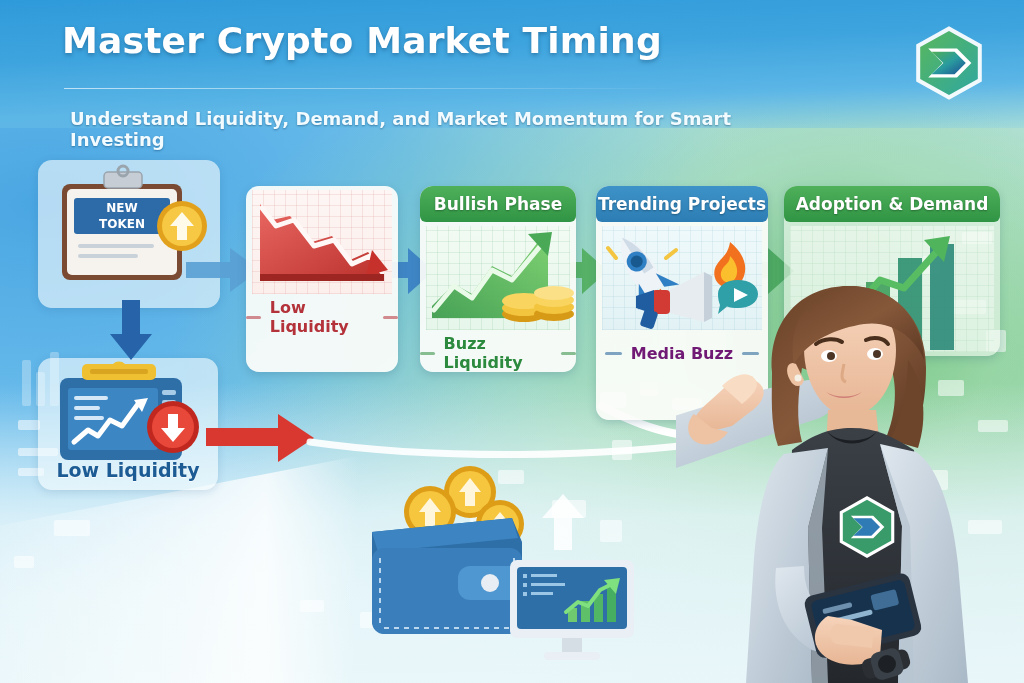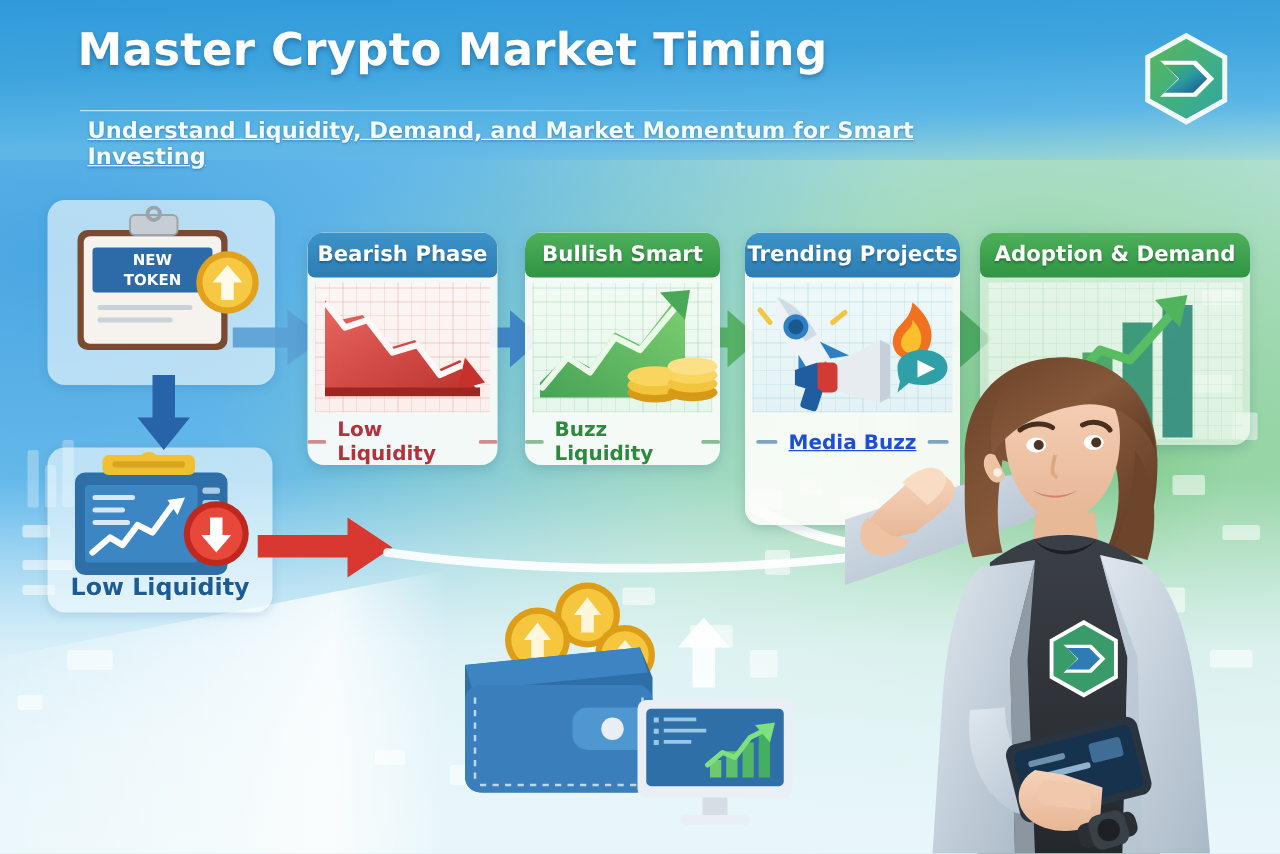--- a/index.html
+++ b/index.html
@@ -45,25 +45,24 @@
     position:absolute;left:62px;top:20px;width:800px;
     font-size:36px;font-weight:bold;color:#fff;letter-spacing:.2px;
     text-shadow:0 2px 4px rgba(20,70,110,.45);
     font-family:"DejaVu Sans",sans-serif;
   }
   .title-rule{
     position:absolute;left:64px;top:88px;width:620px;height:1px;
     background:linear-gradient(90deg,rgba(255,255,255,.65),rgba(255,255,255,0));
   }
   .subtitle{
-    position:absolute;left:70px;top:94px;width:760px;
+    position:absolute;left:70px;top:108px;width:760px;
     font-size:18px;font-weight:bold;color:#f2fbff;
     text-shadow:0 1px 2px rgba(20,70,110,.5);
     font-family:"DejaVu Sans",sans-serif;
-    text-decoration:underline;
   }
 
   
   .logo{position:absolute;left:908px;top:23px;width:82px;height:80px;}
 
   
   .card{
     position:absolute;border-radius:13px;overflow:hidden;
     background:rgba(252,253,250,.93);
     box-shadow:0 3px 9px rgba(40,90,120,.22);
@@ -77,21 +76,21 @@
   }
   .head-blue{background:linear-gradient(180deg,#3d93c8 0%,#2c7db4 100%);}
   .head-green{background:linear-gradient(180deg,#4fb05a 0%,#2f9444 100%);}
   .card-body{position:relative;height:112px;overflow:hidden;}
   .card-cap{
     height:38px;display:flex;align-items:center;justify-content:center;gap:9px;
     font-size:16px;font-weight:bold;font-family:"DejaVu Sans",sans-serif;
   }
   .cap-red{color:#b4323a;}
   .cap-green{color:#2c8a3e;}
-  .cap-blue{color:#1d4ed8;text-decoration:underline;}
+  .cap-blue{color:#701a75;}
   .dash{display:inline-block;width:17px;height:3px;border-radius:2px;opacity:.55;}
   .dash.red{background:#b4323a;} .dash.green{background:#2c8a3e;} .dash.blue{background:#1e5c96;}
 
   .grid-red{position:absolute;inset:4px 6px;background:
      repeating-linear-gradient(0deg,rgba(210,120,120,.16) 0 1px,transparent 1px 11px),
      repeating-linear-gradient(90deg,rgba(210,120,120,.16) 0 1px,transparent 1px 11px),
      linear-gradient(180deg,#fdf6f4,#fbeeeb);}
   .grid-green{position:absolute;inset:4px 6px;background:
      repeating-linear-gradient(0deg,rgba(110,180,130,.16) 0 1px,transparent 1px 11px),
      repeating-linear-gradient(90deg,rgba(110,180,130,.16) 0 1px,transparent 1px 11px),
@@ -256,21 +255,20 @@
     <path d="M0,16 L72,16 L72,2 L108,26 L72,50 L72,34 L0,34 Z" fill="#d8382f"></path>
     <path d="M104,30 C 230,48 400,46 520,28" fill="none" stroke="#ffffff" stroke-width="7" stroke-linecap="round" opacity=".9"></path>
   </svg>
 
   <svg class="arrow" style="left:596px;top:398px;" width="160" height="70">
     <path d="M6,8 C 60,38 108,44 140,34" fill="none" stroke="#ffffff" stroke-width="8" stroke-linecap="round"></path>
     <path d="M118,18 L150,32 L120,48 Z" fill="#ffffff"></path>
   </svg>
 
   <div class="card" style="left:246px;top:186px;width:152px;height:186px;">
-    <div class="card-head head-blue">Bearish Phase</div>
     <div class="card-body">
       <div class="grid-red"></div>
       <svg style="position:absolute;left:0;top:0;" width="152" height="112" viewBox="0 0 152 112">
         <defs>
             <linearGradient id="redg" x1="0" y1="0" x2="1" y2="1">
           <stop offset="0" stop-color="#e8615c"></stop>
               <stop offset="1" stop-color="#b92a25"></stop>
             </linearGradient>
           </defs>
         <path d="M14,18 L14,92 L136,92 L136,84 L122,66 L104,74 L86,50 L66,56 L44,30 L26,34 Z" fill="url(#redg)" opacity=".96"></path>
@@ -280,21 +278,21 @@
       </svg>
     </div>
     <div class="card-cap cap-red">
       <span class="dash red"></span>
       <span>Low Liquidity</span>
       <span class="dash red"></span>
     </div>
   </div>
 
   <div class="card" style="left:420px;top:186px;width:156px;height:186px;">
-    <div class="card-head head-green">Bullish Smart</div>
+    <div class="card-head head-green">Bullish Phase</div>
     <div class="card-body">
       <div class="grid-green"></div>
       <svg style="position:absolute;left:0;top:0;" width="156" height="112" viewBox="0 0 156 112">
         <defs>
             <linearGradient id="grg" x1="0" y1="1" x2="1" y2="0">
           <stop offset="0" stop-color="#3f9e4f"></stop>
               <stop offset="1" stop-color="#76cc69"></stop>
             </linearGradient>
           </defs>
         <path d="M12,96 L12,84 L34,62 L52,72 L72,44 L92,54 L118,20 L128,26 L128,96 Z" fill="url(#grg)" opacity=".95"></path>

